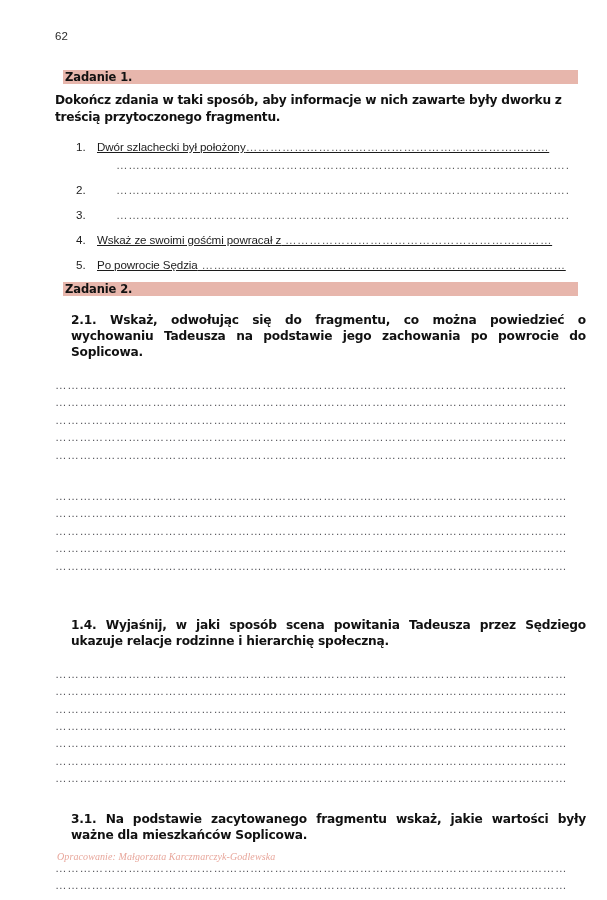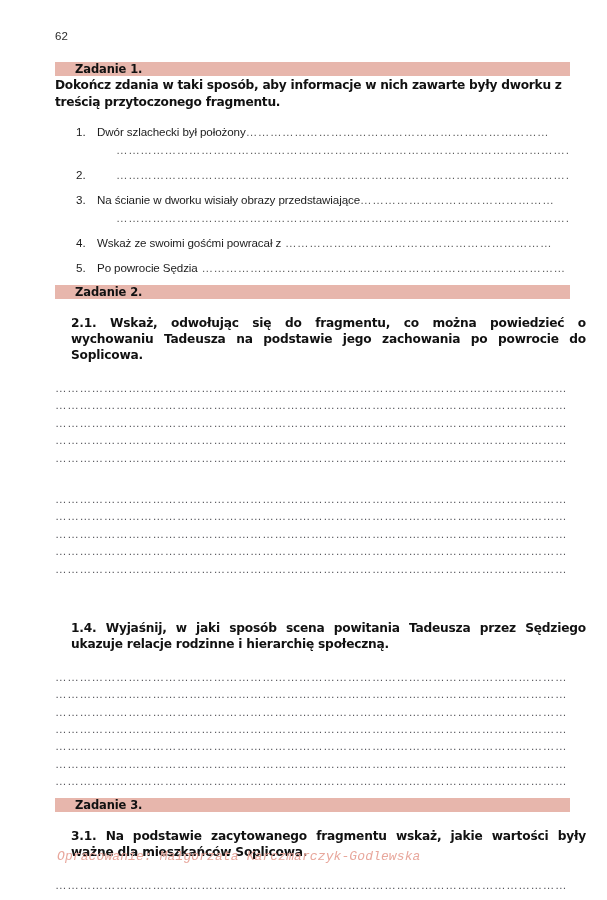--- a/index.html
+++ b/index.html
@@ -45,23 +45,23 @@
   
   .task-bar {
     background: #e7b6ac;
     width: 515px;
     height: 14px;
     line-height: 14px;
     font-size: 11.5px;
     font-weight: bold;
     font-family: "DejaVu Sans", sans-serif;
     color: #111;
-    padding-left: 20px;
+    padding-left: 2px;
     box-sizing: border-box;
-    margin: 0;
+    margin: 8px;
     letter-spacing: -0.1px;
   }
 
   .task-intro {
     font-size: 12.2px;
     font-weight: bold;
     font-family: "DejaVu Sans", sans-serif;
     line-height: 16.5px;
     color: #111;
     margin: 1px 0 0 0;
@@ -99,20 +99,21 @@
   .num-item .idx {
     position: absolute;
     left: 21px;
     top: 0;
     font-size: 11.6px;
     font-family: "Liberation Sans", sans-serif;
   }
   .num-item .q {
     display: block;
     letter-spacing: -0.1px;
+    text-decoration: underline;
   }
   .leader {
     letter-spacing: 0.55px;
     color: #5a5a5a;
     font-family: "Liberation Sans", sans-serif;
   }
   .cont-line {
     display: block;
     margin-top: 3px;
     padding-left: 19px;
@@ -142,23 +143,23 @@
   .gap-sm { height: 8px; }
   .gap-md { height: 20px; }
   .gap-lg { height: 27px; }
 
   
   .footer {
     position: absolute;
     left: 57px;
     top: 852px;
     color: #e8a79c;
-    font-family: Liberation Mono, monospace;
+    font-family: Liberation Serif, serif;
     font-style: italic;
-    font-size: 13px;
+    font-size: 10px;
     line-height: 10.5px;
     letter-spacing: 0.1px;
   }
   .footer div { white-space: nowrap; }
 </style>
 </head>
 <body>
 
 <div class="page">
 
@@ -174,21 +175,20 @@
         <span class="idx">1.</span>
         <span class="q"><span>Dwór szlachecki był położony</span><span class="leader">…………………………………………………………………</span></span>
         <span class="cont-line">……………………………………………………………………………………………………………………</span>
       </li>
       <li class="num-item">
         <span class="idx">2.</span>
         <span class="cont-line">……………………………………………………………………………………………………………………</span>
       </li>
       <li class="num-item">
         <span class="idx">3.</span>
-        <span class="q"><span>Na ścianie w dworku wisiały obrazy przedstawiające</span><span class="leader">…………………………………………</span></span>
         <span class="cont-line">……………………………………………………………………………………………………………………</span>
       </li>
       <li class="num-item">
         <span class="idx">4.</span>
         <span class="q"><span>Wskaż ze swoimi gośćmi powracał z</span><span class="leader"> …………………………………………………………</span></span>
       </li>
       <li class="num-item">
         <span class="idx">5.</span>
         <span class="q"><span>Po powrocie Sędzia</span><span class="leader"> ………………………………………………………………………………</span></span>
       </li>
@@ -223,21 +223,20 @@
         <div class="dot-line">………………………………………………………………………………………………………………</div>
         <div class="dot-line">………………………………………………………………………………………………………………</div>
         <div class="dot-line">………………………………………………………………………………………………………………</div>
         <div class="dot-line">………………………………………………………………………………………………………………</div>
         <div class="dot-line">………………………………………………………………………………………………………………</div>
         <div class="dot-line">………………………………………………………………………………………………………………</div>
       </div>
 
     <div class="gap-sm"></div>
 
-    <div class="task-bar">Zadanie 3.</div>
     <p class="subtask">3.1. Na podstawie zacytowanego fragmentu wskaż, jakie wartości były ważne dla mieszkańców Soplicowa.</p>
     <div class="dot-lines">
         <div class="dot-line">………………………………………………………………………………………………………………</div>
         <div class="dot-line">………………………………………………………………………………………………………………</div>
         <div class="dot-line">………………………………………………………………………………………………………………</div>
         <div class="dot-line">………………………………………………………………………………………………………………</div>
       </div>
 
   </div>
 

